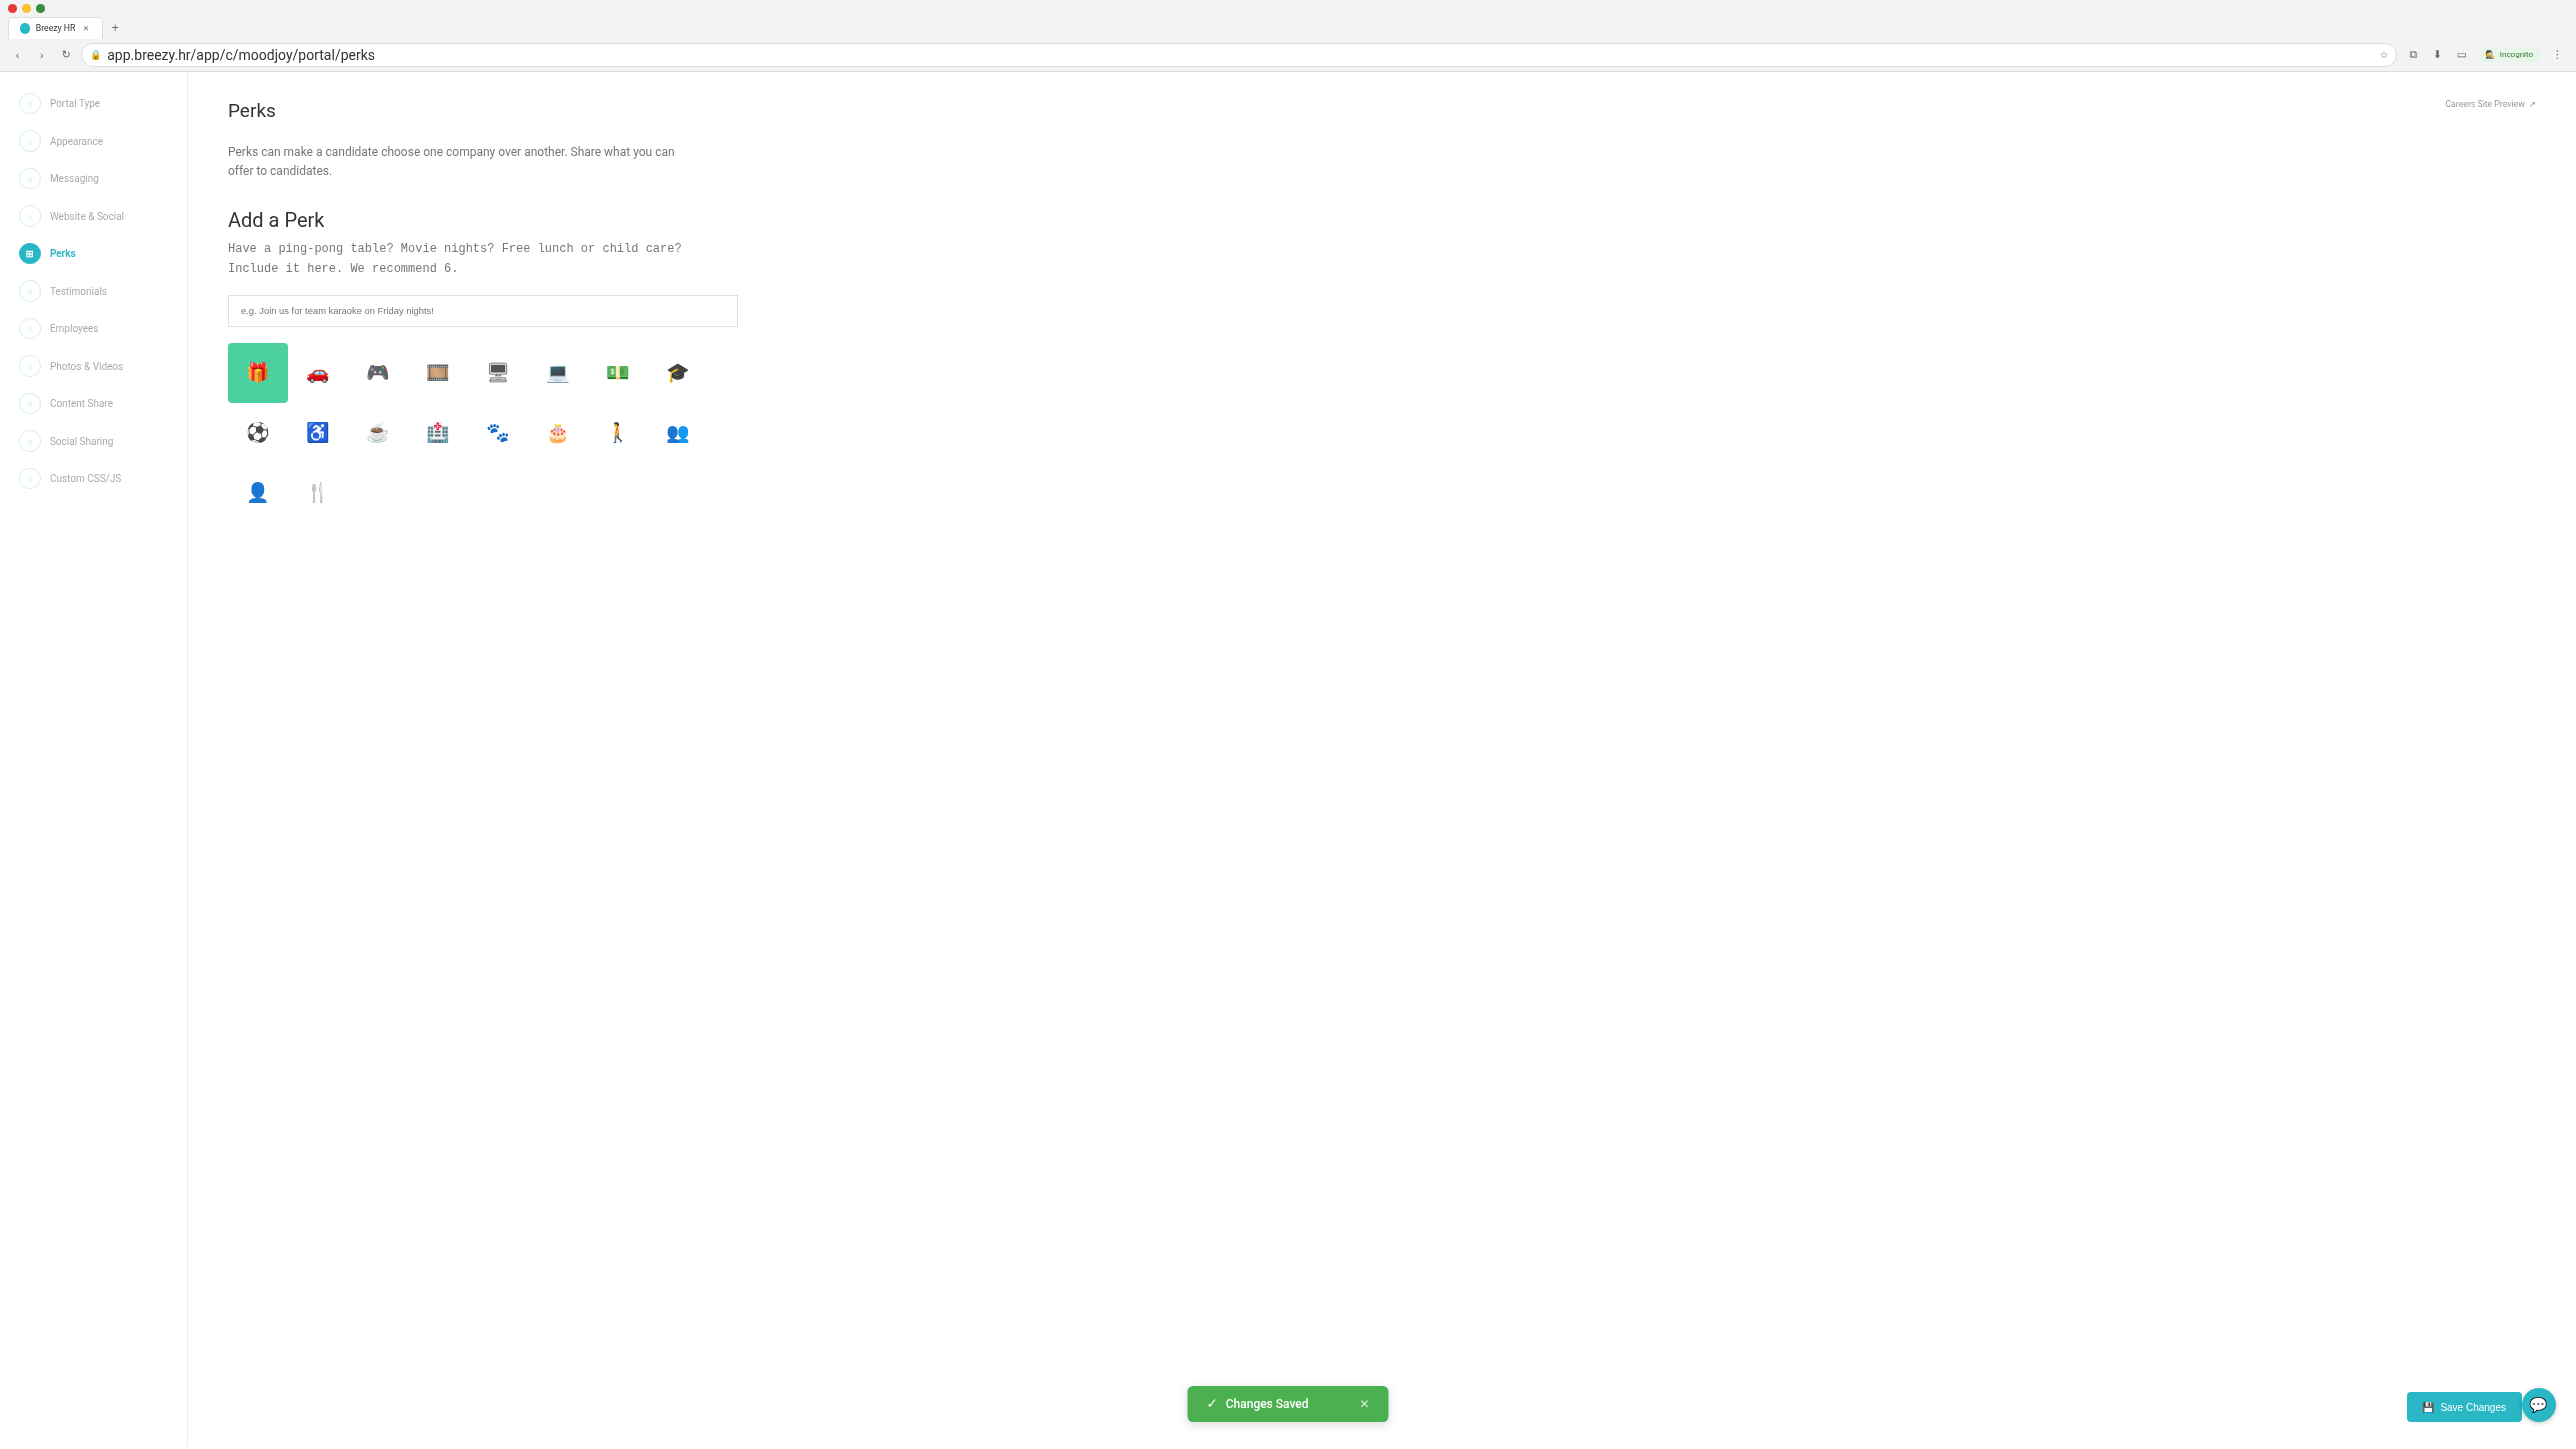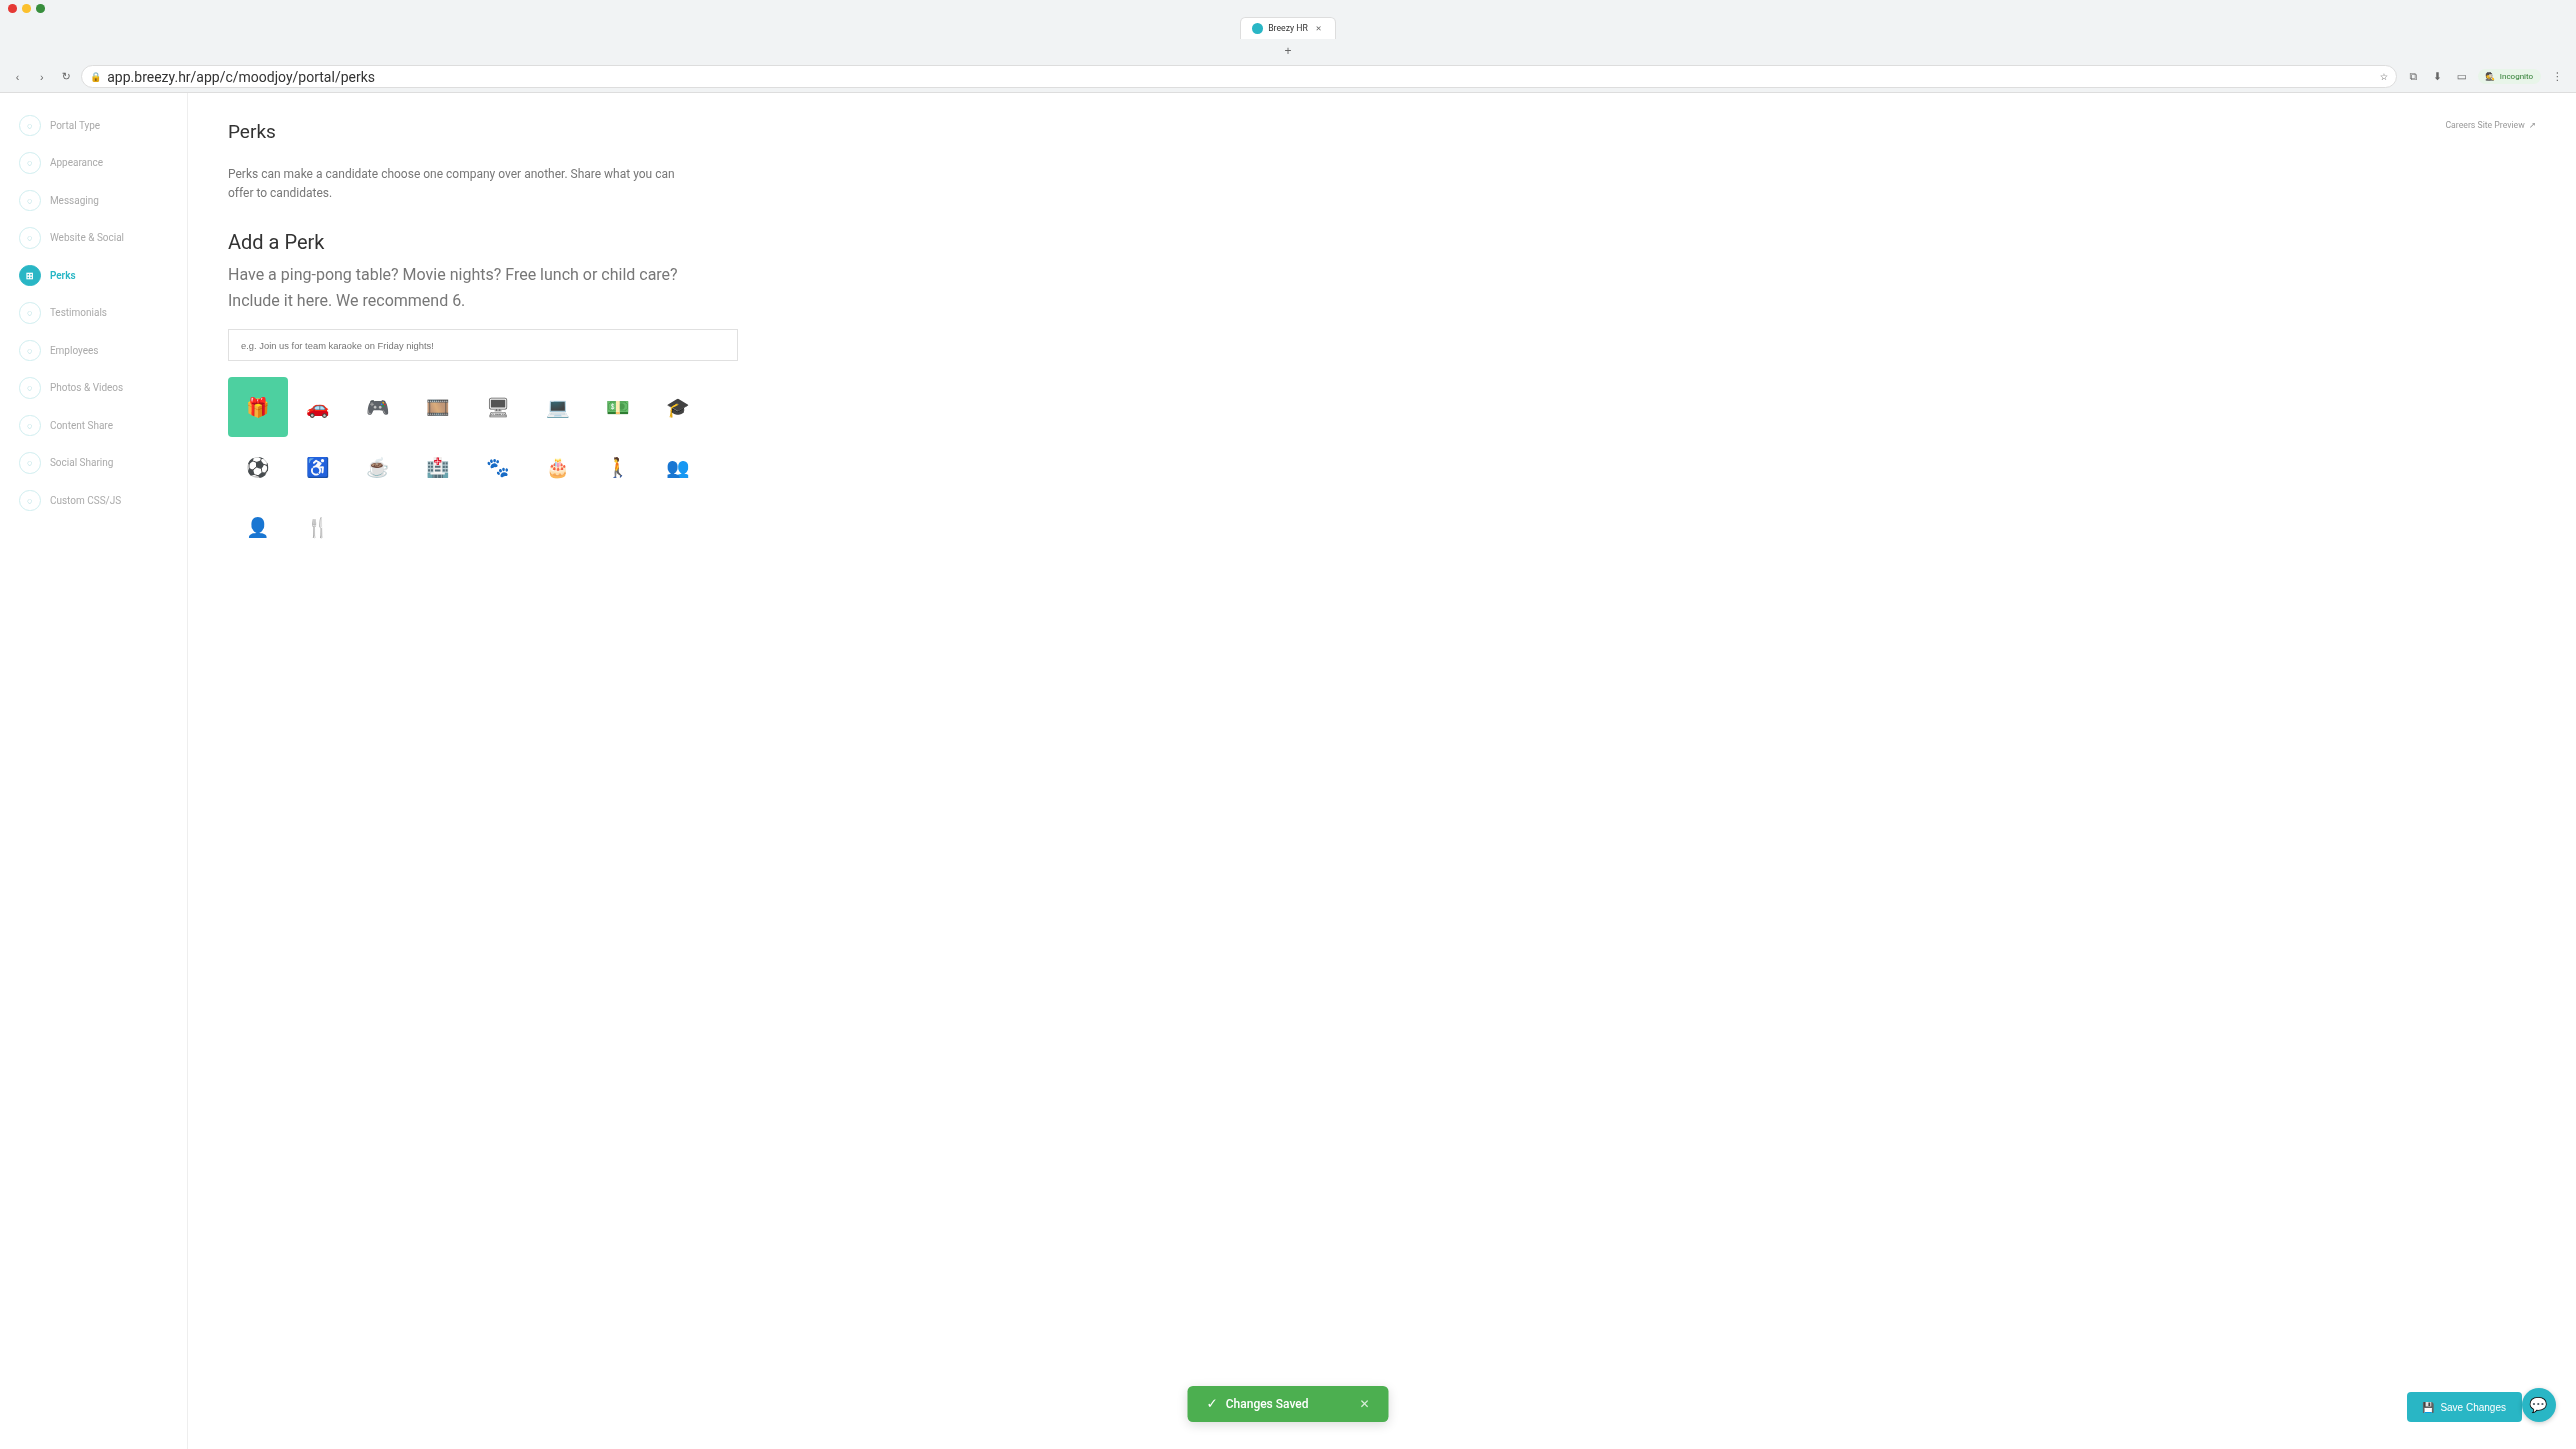--- a/index.html
+++ b/index.html
@@ -35,21 +35,20 @@
     }
     .win-btn.minimize { background: #fbc02d; }
     .win-btn.maximize { background: #388e3c; }
     .win-btn.close { background: #e53935; }
 
     .tab-bar {
       display: flex;
       align-items: center;
       padding: 0 8px;
       gap: 2.7px;
-      flex-direction: column;
     }
     .tab {
       display: flex;
       align-items: center;
       gap: 5.4px;
       padding: 5.4px 10.7px;
       background: #fff;
       border-radius: 5.4px 5.4px 0 0;
       border: 0.7px solid #ddd;
       border-bottom: none;
@@ -229,24 +228,25 @@
 
     .add-perk-section { margin-bottom: 16px; }
     .add-perk-title {
       font-size: 20px;
       font-weight: 400;
       color: #333;
       margin-bottom: 8px;
     }
     .add-perk-desc {
       color: #777;
-      font-size: 16px;
+      font-size: 12px;
       line-height: 1.6;
       margin-bottom: 13.4px;
       max-width: 456px;
+      font-family: Liberation Mono, monospace;
     }
 
     .perk-input {
       width: 100%;
       max-width: 510px;
       padding: 9.4px 12px;
       border: 0.7px solid #e0e0e0;
       border-radius: 0;
       font-size: 9.4px;
       color: #bbb;

